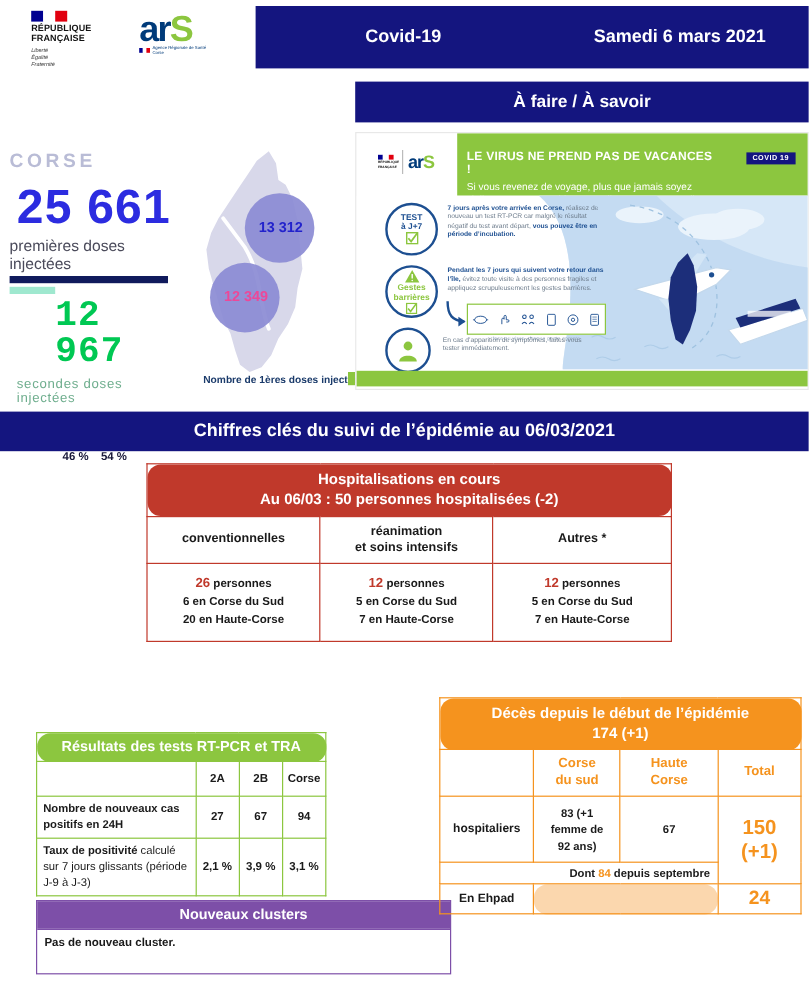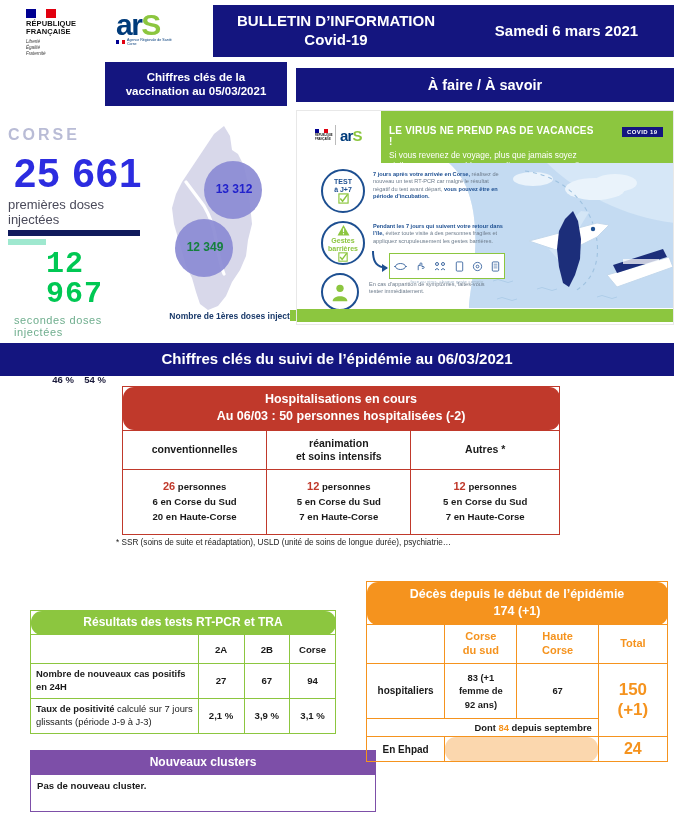--- a/index.html
+++ b/index.html
@@ -156,33 +156,26 @@
         </span>
       <span>
         <span style="display:block">Agence Régionale de Santé</span>
         <span style="display:block">Corse</span>
       </span>
     </div>
   </div>
 
   <div class="abs navy-bar" style="left:213px;top:5px;width:461px;height:52px;font-size:15px;">
     <div style="flex:1;">
-      <div>BULLETIN D’INFORMATION</div>
       <div>Covid-19</div>
     </div>
     <div style="width:215px;font-size:15px;">Samedi 6 mars 2021</div>
   </div>
 
 
-  <div class="abs navy-bar" style="left:105px;top:62px;width:182px;height:44px;font-size:11.5px;">
-    <div>
-      <div>Chiffres clés de la</div>
-      <div>vaccination au 05/03/2021</div>
-    </div>
-  </div>
 
   <div class="abs navy-bar" style="left:296px;top:68px;width:378px;height:34px;font-size:14.5px;">
     <span>À faire / À savoir</span>
   </div>
 
   <div class="abs" style="left:8px;top:126px;width:140px;">
     <div class="corse-lbl">CORSE</div>
     <div class="big-blue" style="margin-top:9px;margin-left:6px;">25 661</div>
     <div class="sub-grey" style="margin-top:4px;">premières doses injectées</div>
     <div class="rule-navy" style="margin-top:3px;width:132px;"></div>
@@ -212,21 +205,21 @@
   </div>
 
   <div class="abs" style="left:152px;top:120px;width:140px;height:200px;">
     <svg viewBox="0 0 140 200" width="140" height="200">
       <path d="M72 6 L78 16 L80 30 L86 34 L92 46 L96 64 L98 84 L100 104 L96 120 L94 136 L88 150 L80 162 L74 176 L66 186 L56 190 L48 184 L44 172 L40 158 L34 146 L30 132 L26 118 L22 104 L20 88 L24 74 L30 62 L38 50 L46 38 L54 26 L62 14 Z" fill="#D8D8EA"></path>
       <path d="M34 62 C40 70 46 78 52 86 C58 96 62 108 64 120 C66 132 68 144 72 154" fill="none" stroke="#ffffff" stroke-width="3.2" stroke-linecap="round"></path>
       <circle cx="81" cy="70" r="29" fill="#8B8BD4" opacity="0.92"></circle>
       <circle cx="52" cy="128" r="29" fill="#8B8BD4" opacity="0.92"></circle>
     </svg>
     <div class="abs" style="left:57px;top:62px;width:50px;text-align:center;font-size:12px;font-weight:bold;color:#2222cc;">13 312</div>
-    <div class="abs" style="left:28px;top:120px;width:50px;text-align:center;font-size:12px;font-weight:bold;color:#15803d;">12 349</div>
+    <div class="abs" style="left:28px;top:120px;width:50px;text-align:center;font-size:12px;font-weight:bold;color:#ec4899;">12 349</div>
   </div>
 
   <div class="abs map-caption" style="left:144px;top:311px;width:160px;text-align:right;">Nombre de 1ères doses injectées</div>
   <div class="abs" style="left:290px;top:310px;width:6px;height:11px;background:#8CC63F;"></div>
 
   <div class="abs info-card" style="left:296px;top:110px;width:378px;height:215px;">
 
     <div class="abs info-green-head" style="left:84px;top:0;width:294px;height:52px;"></div>
     <div class="abs" style="left:92px;top:14px;width:210px;">
       <div class="info-title">LE VIRUS NE PREND PAS DE VACANCES !</div>
@@ -396,23 +389,22 @@
         </td>
         <td class="cell">
           <div><span class="n">12</span> <span>personnes</span></div>
           <div>5 en Corse du Sud</div>
           <div>7 en Haute-Corse</div>
         </td>
       </tr>
     </tbody>
       </table>
   </div>
-  <div class="abs foot-note" style="left:116px;top:538px;width:550px;">* SSR (soins de suite et réadaptation), USLD (unité de soins de longue durée), psychiatrie…</div>
-
-  <div class="abs" style="left:30px;top:610px;width:306px;">
+
+  <div class="abs" style="left:30px;top:610px;width:242px;">
     <table class="tbl-pcr">
       <tbody>
           <tr>
         <td class="head" colspan="4">Résultats des tests RT-PCR et TRA</td>
       </tr>
       <tr>
         <td style="width:55%;height:20px;"></td>
         <td class="ch" style="width:15%">2A</td>
         <td class="ch" style="width:15%">2B</td>
         <td class="ch" style="width:15%">Corse</td>

